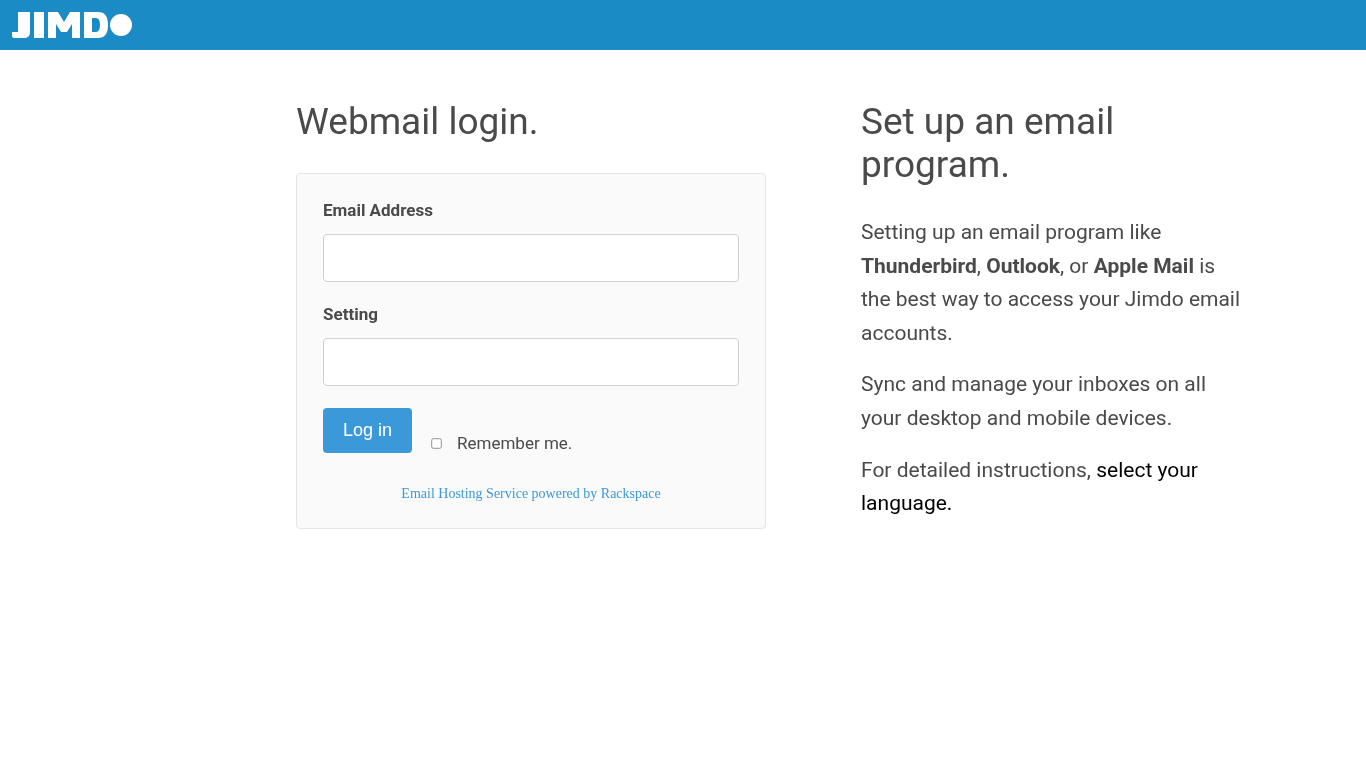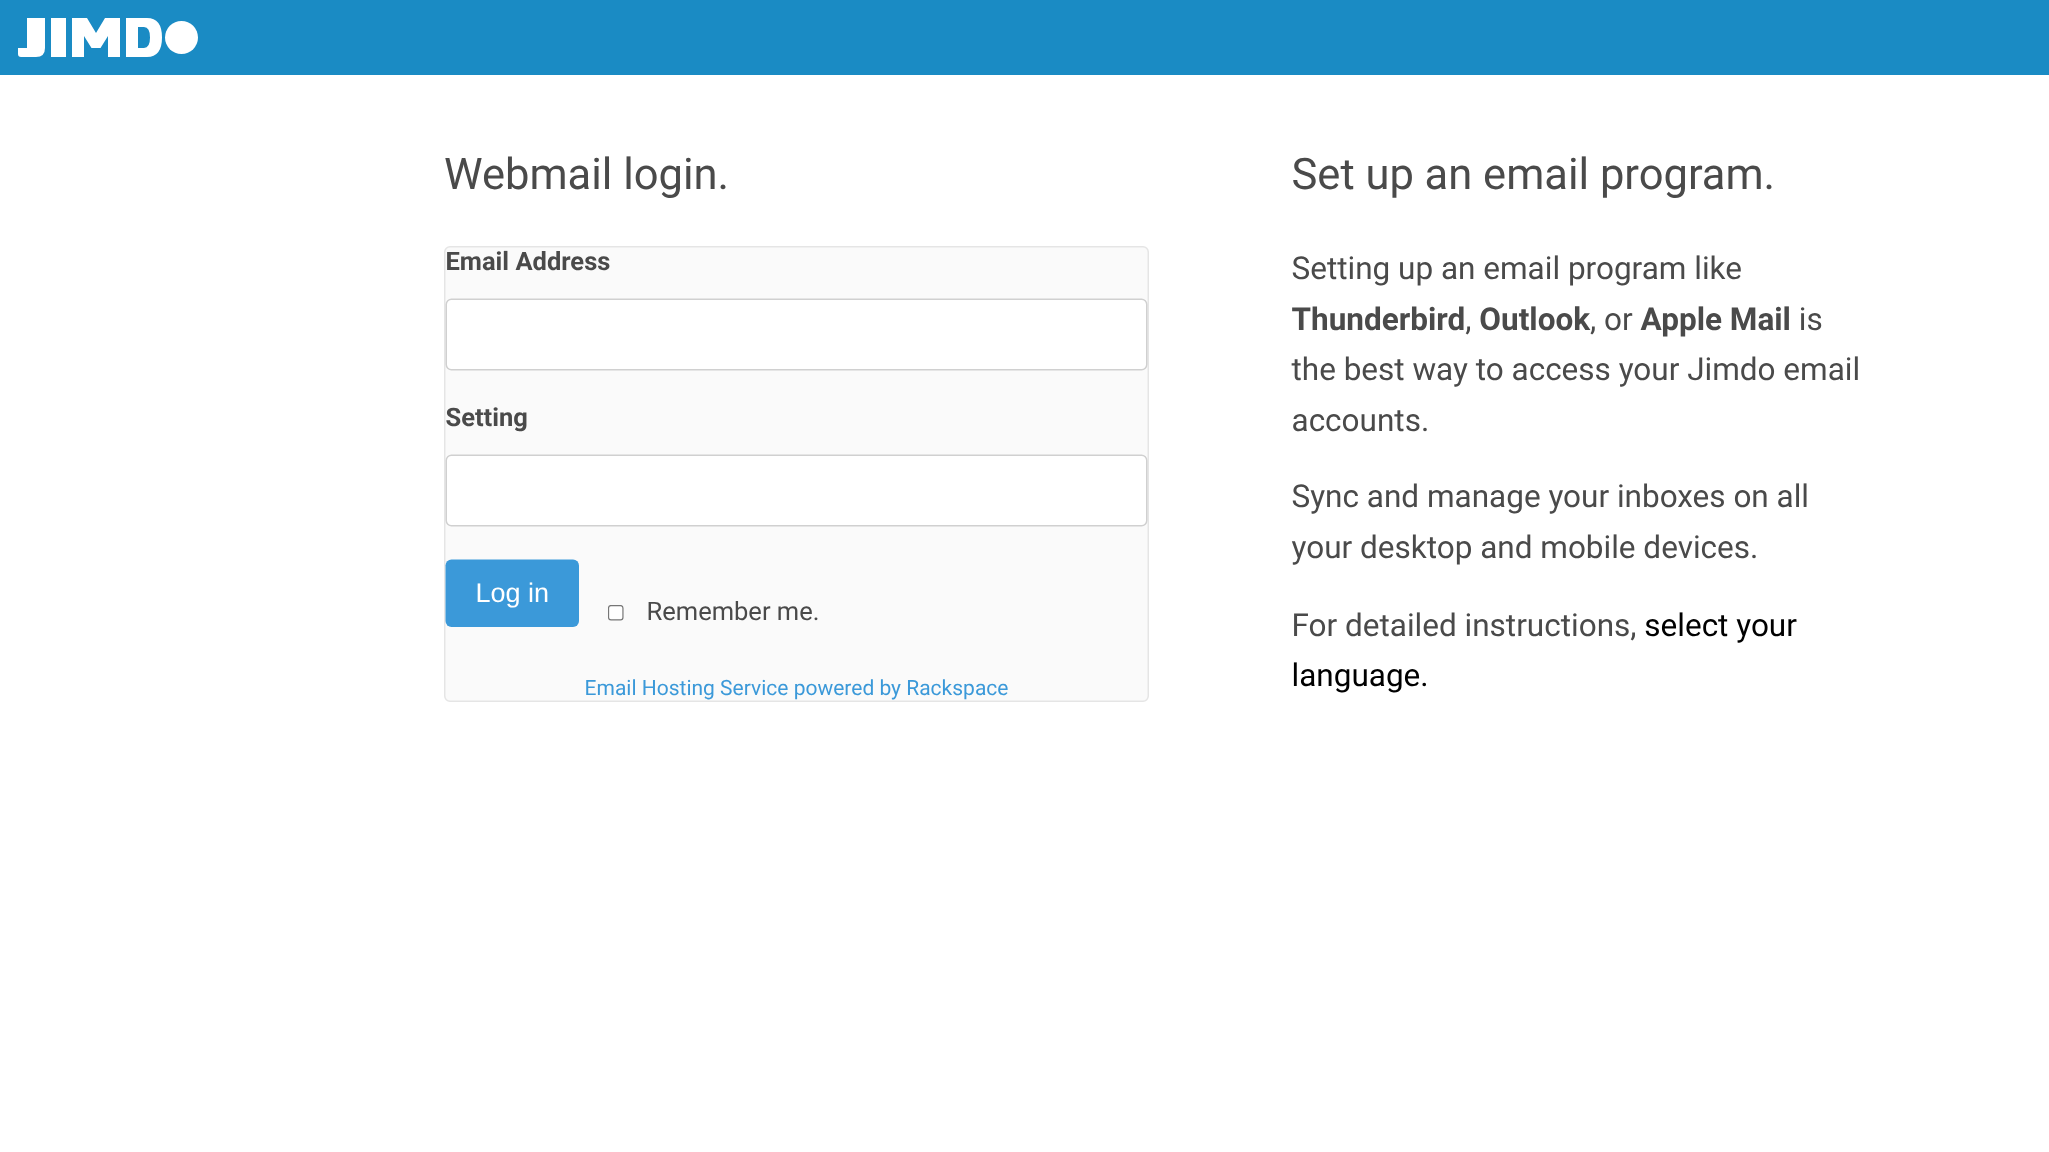--- a/index.html
+++ b/index.html
@@ -50,30 +50,31 @@
       box-sizing: content-box;
     }
     
     .right-column {
       padding-left: 95px;
       padding-right: 40px;
       flex: 1;
     }
     
     h1 {
-      font-size: 29px;
+      font-size: 37px;
       font-weight: 400;
       color: #4a4a4a;
       margin-bottom: 30px;
     }
     
     .login-box {
       background: #fafafa;
       border: 1px solid #e5e5e5;
       border-radius: 4px;
+      padding: 26px;
     }
     
     .form-group {
       margin-bottom: 22px;
     }
     
     .form-label {
       display: block;
       font-weight: 700;
       font-size: 17px;
@@ -125,20 +126,21 @@
     
     .footer-link {
       text-align: center;
       margin-top: 10px;
     }
     
     .footer-link a {
       color: #3b99d9;
       text-decoration: none;
       font-size: 14px;
+      font-family: Liberation Serif, serif;
     }
     
     .info-text {
       font-size: 21px;
       line-height: 1.6;
       color: #4a4a4a;
       margin-bottom: 18px;
     }
     
     .info-text strong {

